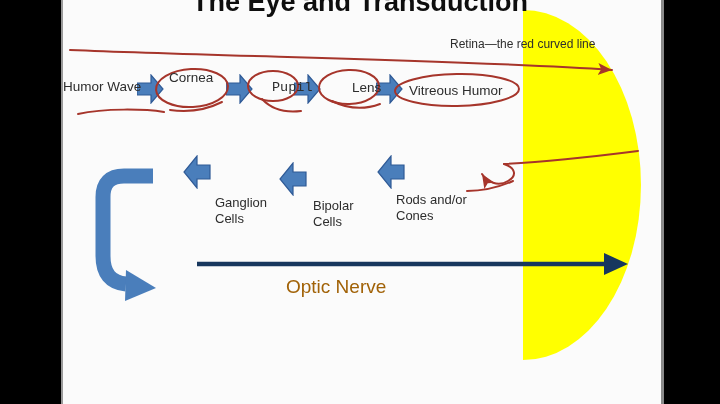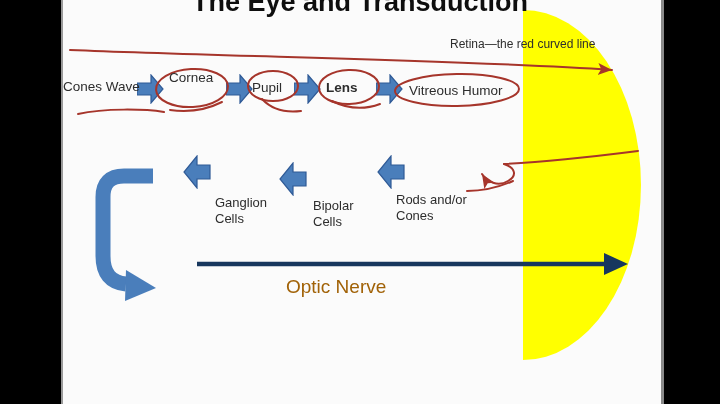--- a/index.html
+++ b/index.html
@@ -80,24 +80,24 @@
     <ellipse class="red" cx="457" cy="90" rx="62" ry="16" transform="rotate(-1 457 90)"></ellipse>
     <path class="red" d="M638,151 C575,159 525,163 504,164"></path>
     <path class="red" d="M504,164 C516,168 517,176 508,181 C498,187 487,182 482,174" marker-end="url(#redhead)"></path>
     <path class="red" d="M467,191 Q490,191 513,181"></path>
   </g>
 </svg>
 
 <div class="txt title">The Eye and Transduction</div>
 <div class="txt retina-note">Retina—the red curved line</div>
 
-<div class="txt lbl" style="left:63px;top:79px;">Cones Wave</div>
+<div class="txt lbl" style="left:63px;top:79px;">Humor Wave</div>
 <div class="txt lbl" style="left:169px;top:70px;">Cornea</div>
-<div class="txt lbl" style="left:252px;top:80px;">Pupil</div>
-<div class="txt lbl" style="left:326px;top:80px;font-weight:bold;">Lens</div>
+<div class="txt lbl" style="left:272px;top:80px;font-family:Liberation Mono, monospace;">Pupil</div>
+<div class="txt lbl" style="left:352px;top:80px;">Lens</div>
 <div class="txt lbl" style="left:409px;top:83px;">Vitreous Humor</div>
 
 <div class="txt lbl2" style="left:215px;top:159px;">
   <span>Ganglion</span>
   <span>Cells</span>
 </div>
 <div class="txt lbl2" style="left:313px;top:162px;">
   <span>Bipolar</span>
   <span>Cells</span>
 </div>

